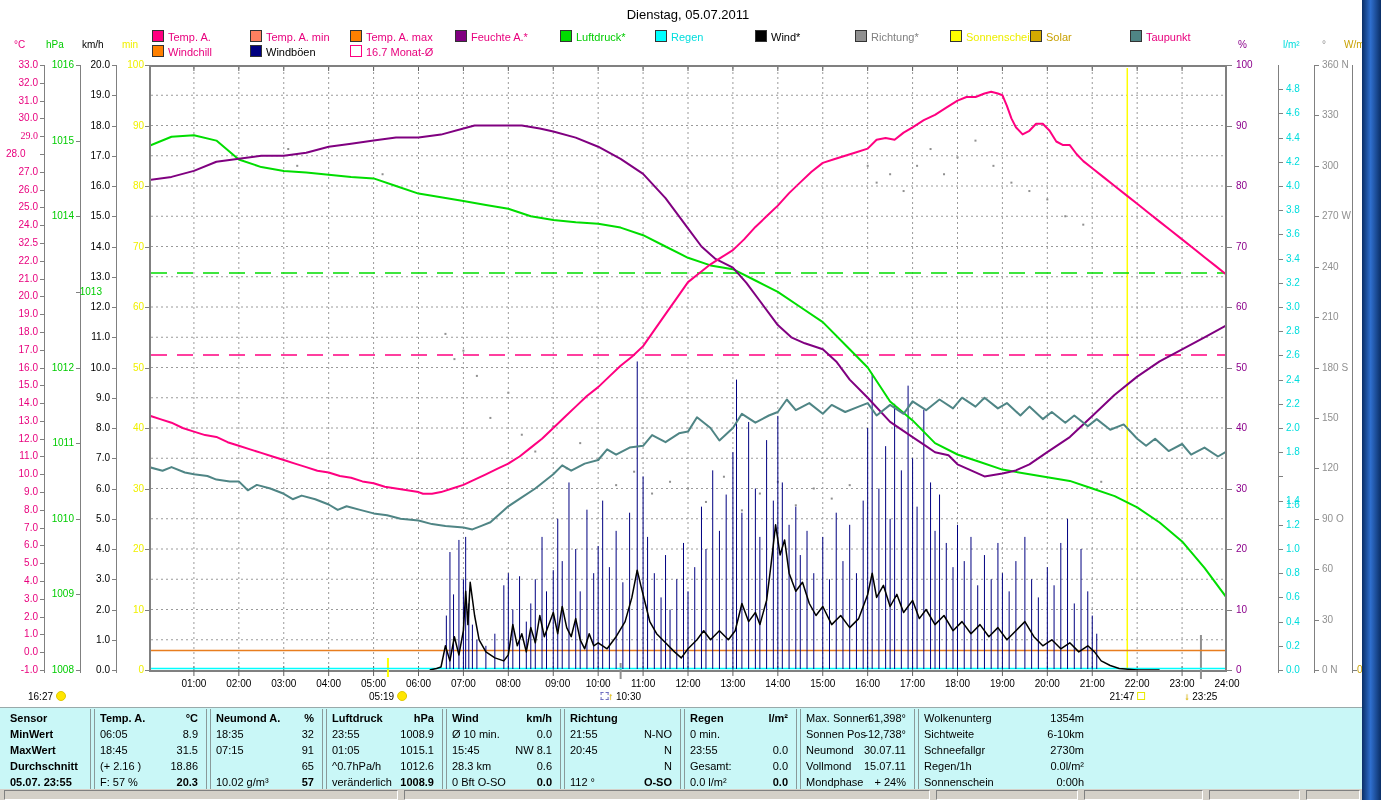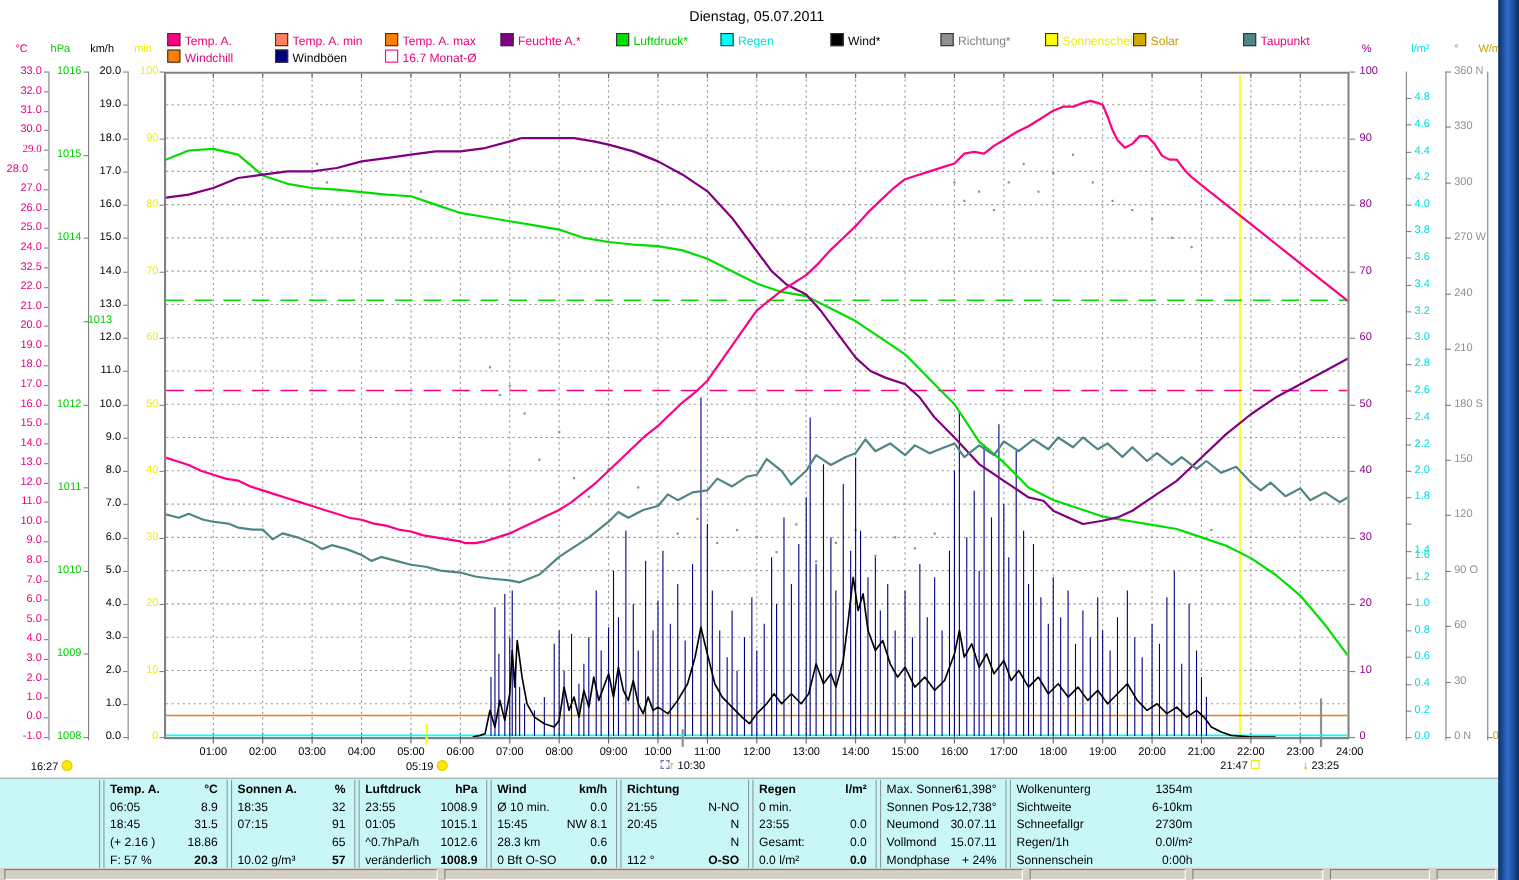--- a/index.html
+++ b/index.html
@@ -633,20 +633,37 @@
     </div>
 <div id="btable" style="background: rgb(201, 247, 247);">
       <div class="tsep" style="left: 90px;"></div>
       <div class="tsep" style="left: 206px;"></div>
       <div class="tsep" style="left: 322px;"></div>
       <div class="tsep" style="left: 442px;"></div>
       <div class="tsep" style="left: 560px;"></div>
       <div class="tsep" style="left: 680px;"></div>
       <div class="tsep" style="left: 796px;"></div>
       <div class="tsep" style="left: 914px;"></div>
+      <div class="tcol" style="left: 4px; width: 84px;">
+        <div class="trow" style="top: 2px;">
+          <span class="l b">Sensor</span>
+        </div>
+        <div class="trow" style="top: 18px;">
+          <span class="l b">MinWert</span>
+        </div>
+        <div class="trow" style="top: 34px;">
+          <span class="l b">MaxWert</span>
+        </div>
+        <div class="trow" style="top: 50px;">
+          <span class="l b">Durchschnitt</span>
+        </div>
+        <div class="trow" style="top: 66px;">
+          <span class="l b">05.07. 23:55</span>
+        </div>
+      </div>
       <div class="tcol" style="left: 94px; width: 108px;">
         <div class="trow" style="top: 2px;">
           <span class="l b">Temp. A.</span>
           <span class="r b">°C</span>
         </div>
         <div class="trow" style="top: 18px;">
           <span class="l">06:05</span>
           <span class="r">8.9</span>
         </div>
         <div class="trow" style="top: 34px; padding-left: 43px;">
@@ -657,21 +674,21 @@
           <span class="l">(+ 2.16 )</span>
           <span class="r">18.86</span>
         </div>
         <div class="trow" style="top: 66px;">
           <span class="l">F: 57 %</span>
           <span class="r b">20.3</span>
         </div>
       </div>
       <div class="tcol" style="left: 210px; width: 108px;">
         <div class="trow" style="top: 2px;">
-          <span class="l b">Sonnen A.</span>
+          <span class="l b">Neumond A.</span>
           <span class="r b">%</span>
         </div>
         <div class="trow" style="top: 18px;">
           <span class="l">18:35</span>
           <span class="r">32</span>
         </div>
         <div class="trow" style="top: 34px;">
           <span class="l">07:15</span>
           <span class="r">91</span>
         </div>

